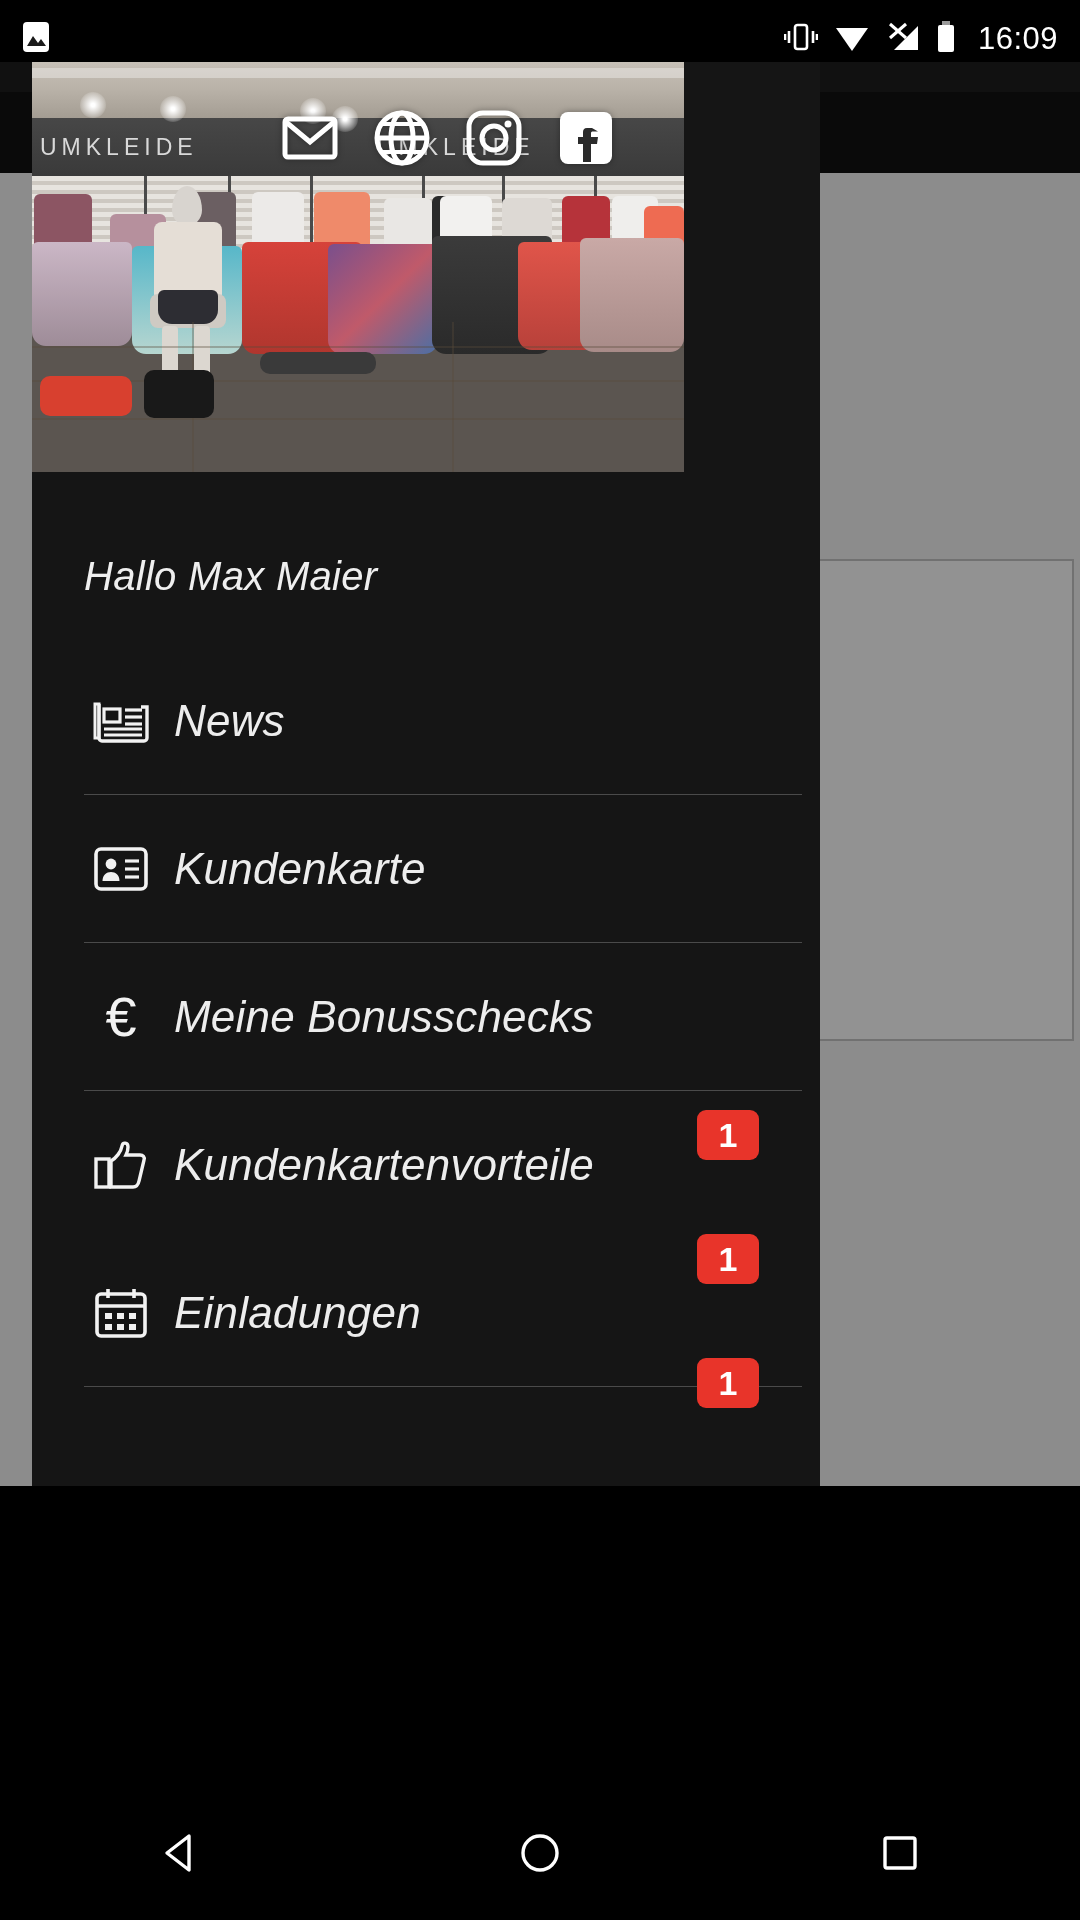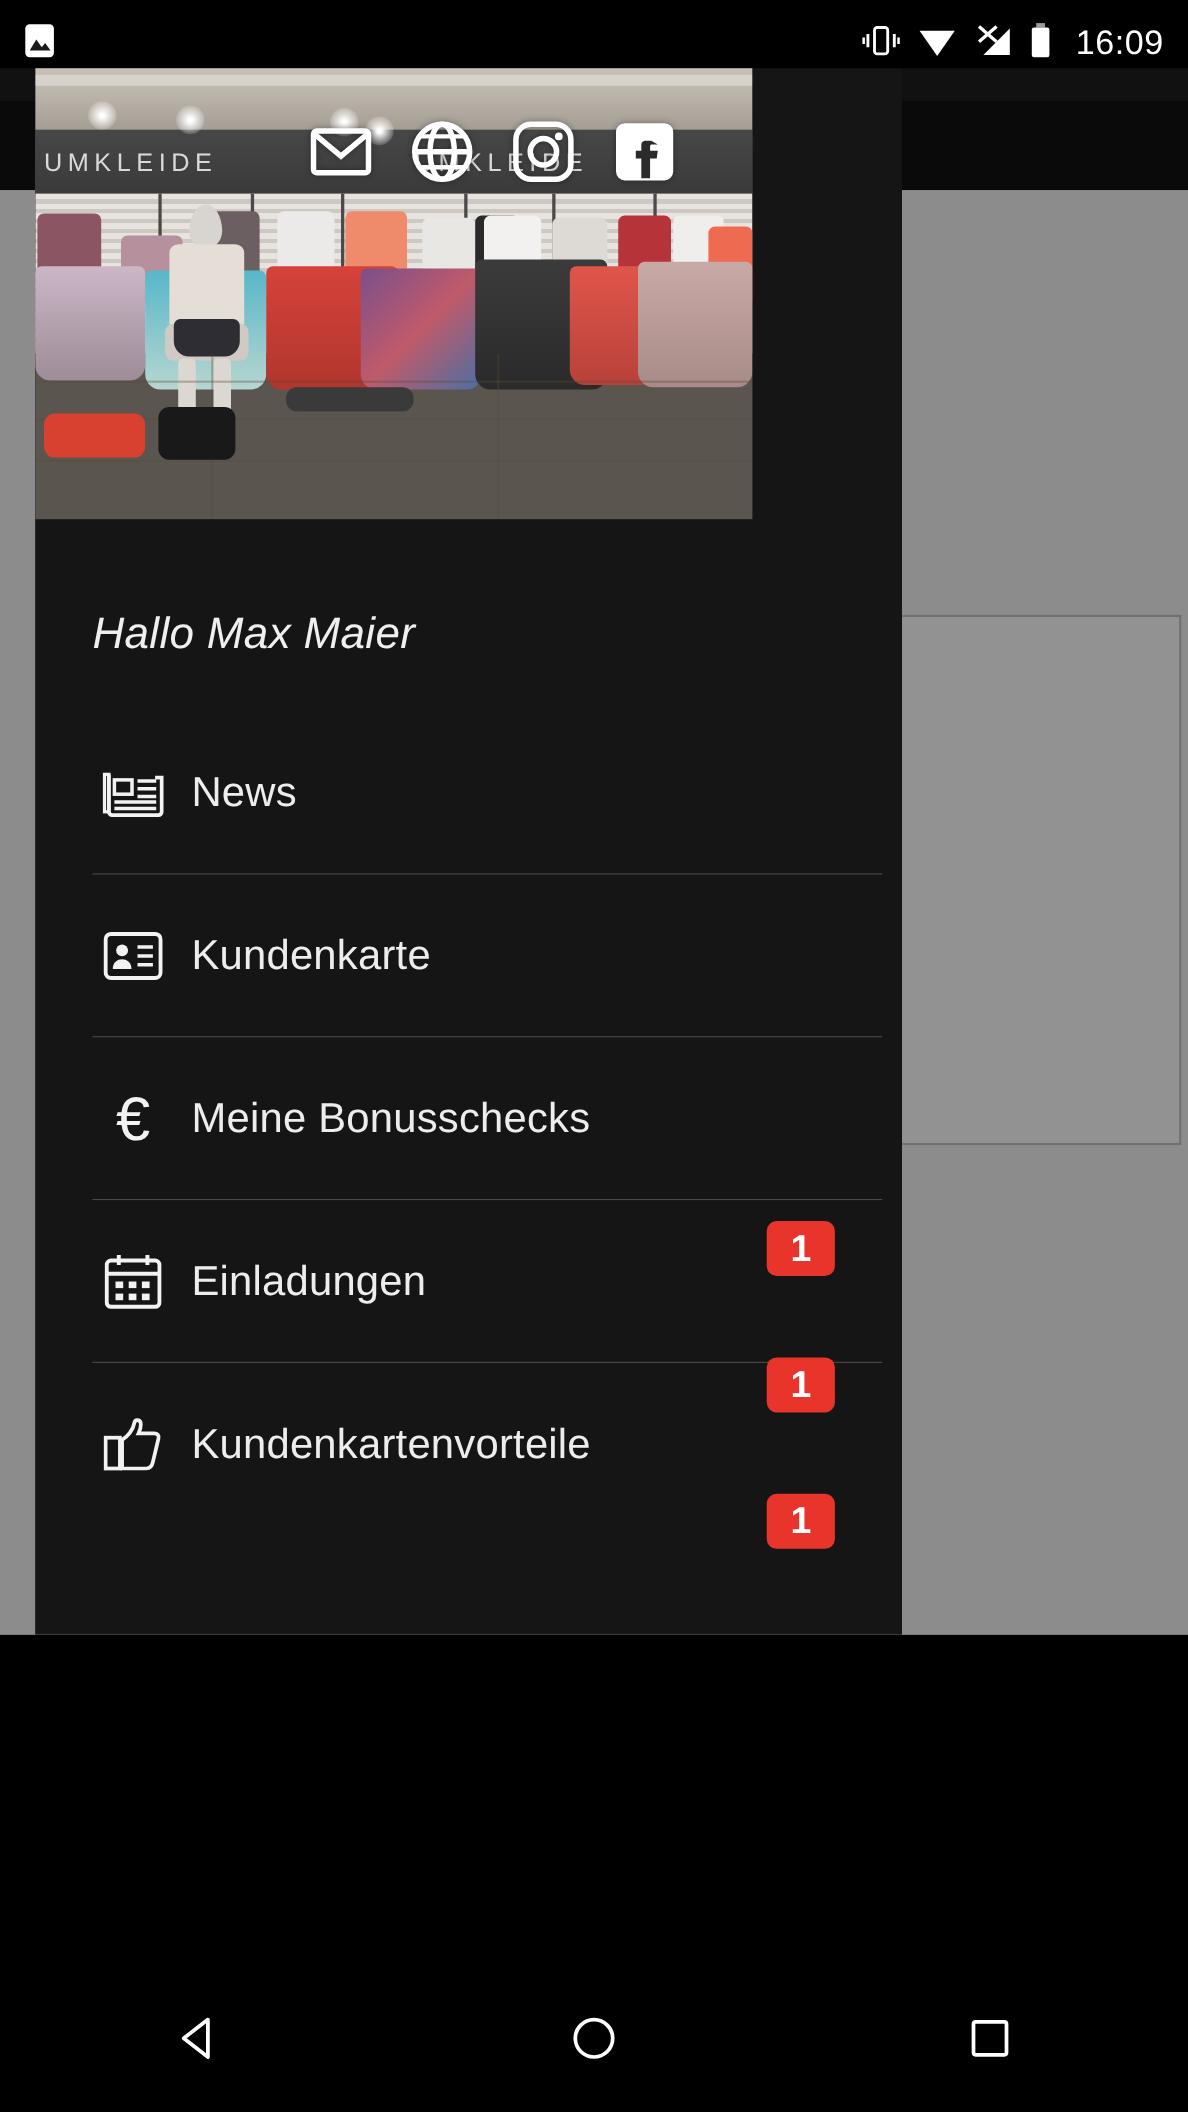--- a/index.html
+++ b/index.html
@@ -79,21 +79,21 @@
   }
 
   .menu{ margin-top:48px; }
   .mi{
     position:relative; height:148px; display:flex; align-items:center;
     padding-left:58px; padding-right:0;
   }
   .mi-ico{ width:62px; height:62px; display:flex; align-items:center; justify-content:center; flex:0 0 62px; }
   .mi-ico svg{ display:block; }
   .mi-euro{ color:#f2f2f2; font-size:56px; font-weight:300; line-height:1; }
-  .mi-label{ color:#ededed; font-size:38px; font-weight:300; margin-left:22px; letter-spacing:.2px; white-space:nowrap; }
+  .mi-label{ color:#ededed; font-size:44px; font-weight:300; margin-left:22px; letter-spacing:.2px; white-space:nowrap;font-style:italic; }
   .mi-sep{ position:absolute; left:52px; right:18px; bottom:0; height:1px; background:#4a4a4a; }
 
   .badge{
     position:absolute; left:697px; width:62px; height:50px; border-radius:9px;
     background:#e8342a; color:#fff; font-size:34px; font-weight:bold;
     display:flex; align-items:center; justify-content:center; z-index:40;
   }
 
   
   .navbar{
@@ -254,48 +254,48 @@
       <div class="mi">
         <span class="mi-ico">
           <span class="mi-euro">€</span>
         </span>
         <span class="mi-label">Meine Bonusschecks</span>
         <span class="mi-sep"></span>
       </div>
 
       <div class="mi">
         <span class="mi-ico">
+          <svg width="54" height="50" viewBox="0 0 54 50">
+              <rect x="2" y="19" width="13" height="28" fill="none" stroke="#f2f2f2" stroke-width="3.4"></rect>
+              <path d="M17 21 c5 -3 10 -9 11 -15 c.6 -4 6 -4 6 1 c0 4 -2 8 -2 8 h14 c3 0 5 2 4 5 l-5 21 c-.6 3 -2 6 -6 6 H17 z" fill="none" stroke="#f2f2f2" stroke-width="3.4"></path>
+            </svg>
+        </span>
+        <span class="mi-label">Kundenkartenvorteile</span>
+
+      </div>
+
+      <div class="mi">
+        <span class="mi-ico">
           <svg width="52" height="50" viewBox="0 0 52 50">
               <rect x="2" y="6" width="48" height="42" rx="4" fill="none" stroke="#f2f2f2" stroke-width="3.6"></rect>
               <line x1="2" y1="18" x2="50" y2="18" stroke="#f2f2f2" stroke-width="3.6"></line>
               <line x1="13" y1="1" x2="13" y2="10" stroke="#f2f2f2" stroke-width="3.6"></line>
               <line x1="39" y1="1" x2="39" y2="10" stroke="#f2f2f2" stroke-width="3.6"></line>
               <rect x="10" y="25" width="7" height="6" fill="#f2f2f2"></rect>
               <rect x="22" y="25" width="7" height="6" fill="#f2f2f2"></rect>
               <rect x="34" y="25" width="7" height="6" fill="#f2f2f2"></rect>
               <rect x="10" y="36" width="7" height="6" fill="#f2f2f2"></rect>
               <rect x="22" y="36" width="7" height="6" fill="#f2f2f2"></rect>
               <rect x="34" y="36" width="7" height="6" fill="#f2f2f2"></rect>
             </svg>
         </span>
         <span class="mi-label">Einladungen</span>
         <span class="mi-sep"></span>
       </div>
 
-      <div class="mi">
-        <span class="mi-ico">
-          <svg width="54" height="50" viewBox="0 0 54 50">
-              <rect x="2" y="19" width="13" height="28" fill="none" stroke="#f2f2f2" stroke-width="3.4"></rect>
-              <path d="M17 21 c5 -3 10 -9 11 -15 c.6 -4 6 -4 6 1 c0 4 -2 8 -2 8 h14 c3 0 5 2 4 5 l-5 21 c-.6 3 -2 6 -6 6 H17 z" fill="none" stroke="#f2f2f2" stroke-width="3.4"></path>
-            </svg>
-        </span>
-        <span class="mi-label">Kundenkartenvorteile</span>
-
-      </div>
-
     </div>
   </div>
 
   <div class="badge" style="top:1110px;">1</div>
   <div class="badge" style="top:1234px;">1</div>
   <div class="badge" style="top:1358px;">1</div>
 
   <div class="statusbar">
     <div class="sb-left">
       <span>

